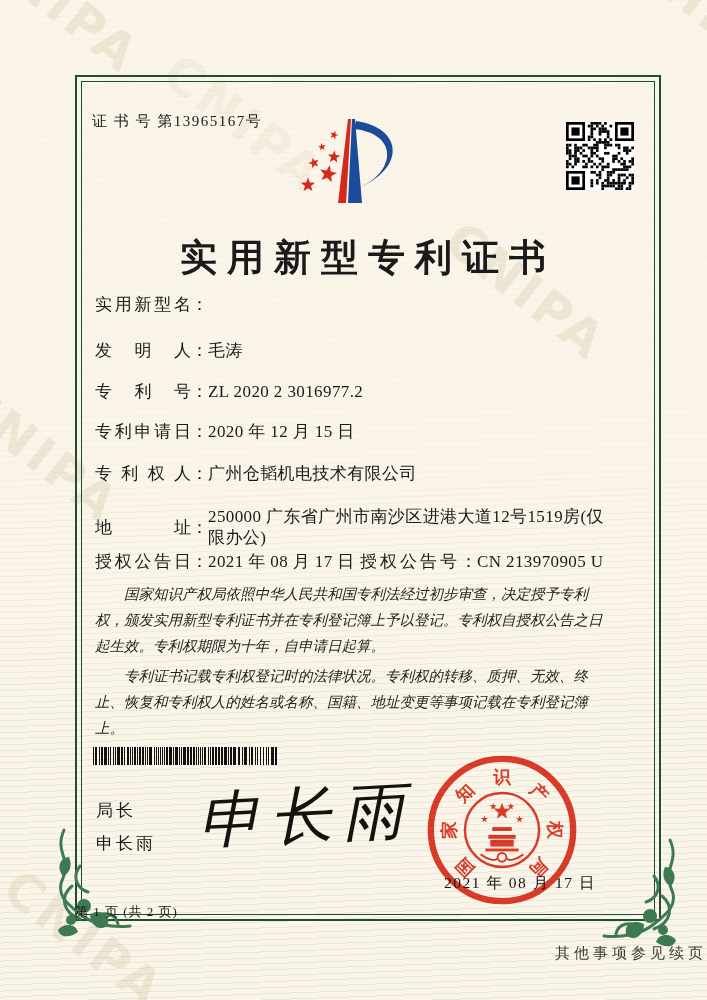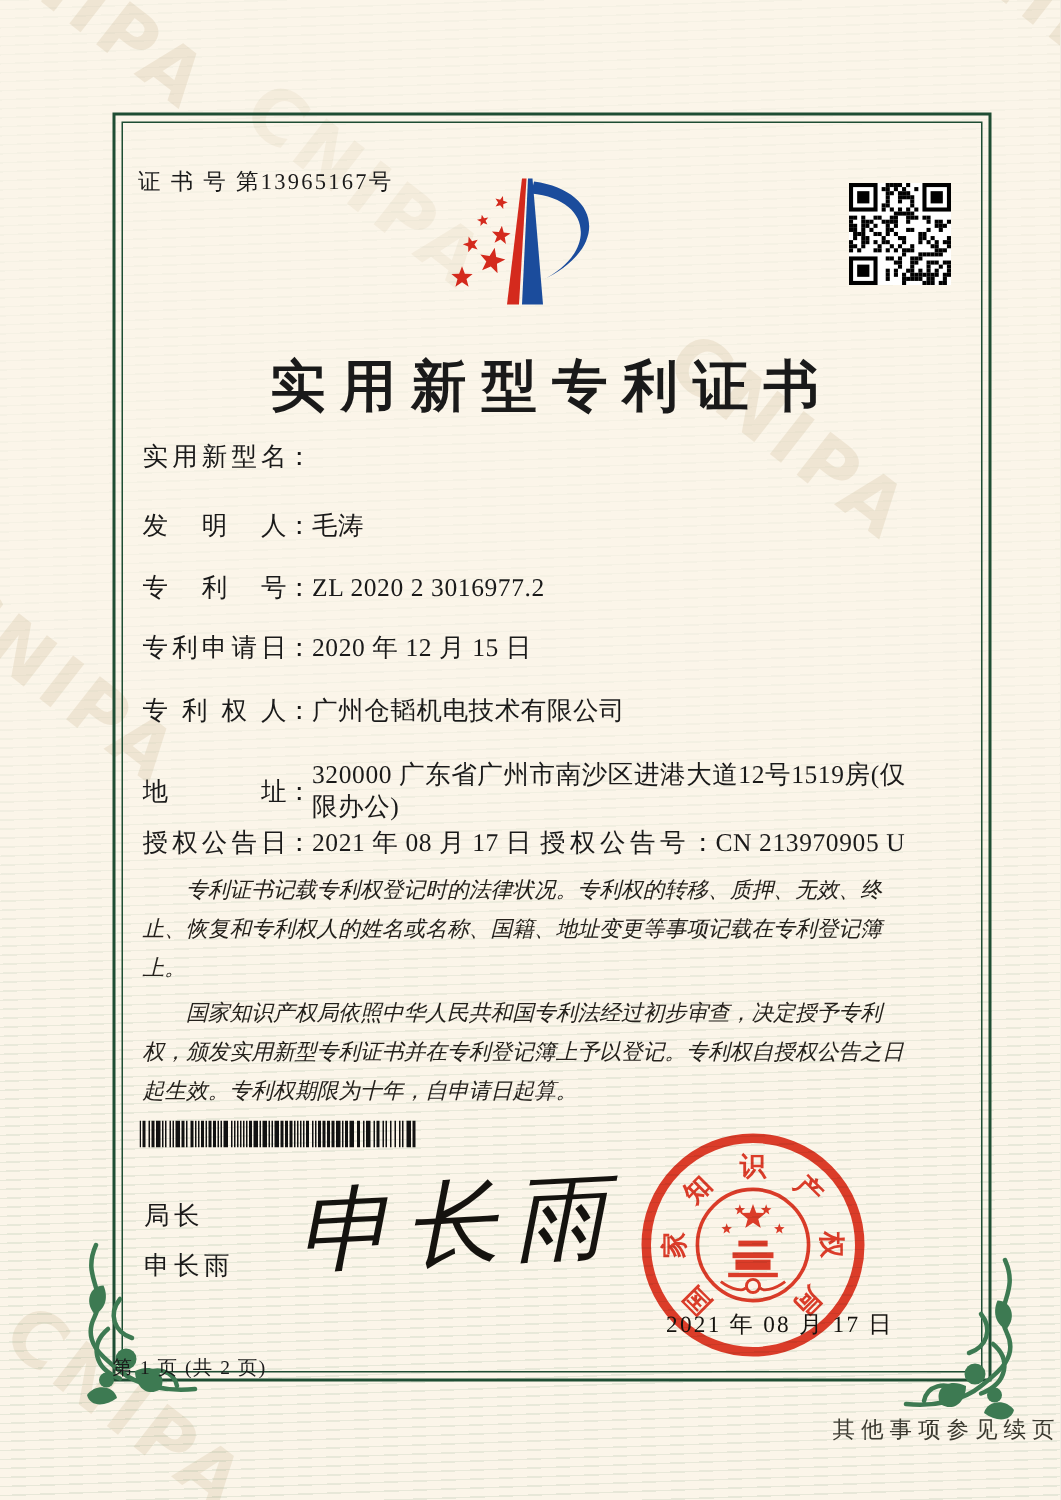--- a/index.html
+++ b/index.html
@@ -351,36 +351,36 @@
     <span class="f-value">2020 年 12 月 15 日</span>
   </div>
   <div class="field-row row-patentee">
     <span class="f-label">专利权人</span>
       <span class="f-colon">：</span>
     <span class="f-value">广州仓韬机电技术有限公司</span>
   </div>
   <div class="field-row row-address">
     <span class="f-label">地址</span>
       <span class="f-colon">：</span>
-    <span class="f-value">320000 广东省广州市南沙区进港大道12号1519房(仅限办公)</span>
+    <span class="f-value">250000 广东省广州市南沙区进港大道12号1519房(仅限办公)</span>
   </div>
   <div class="field-row row-grantdate">
     <span class="f-label">授权公告日</span>
       <span class="f-colon">：</span>
     <span class="f-value">2021 年 08 月 17 日</span>
   </div>
   <div class="field-row row-grantno">
     <span class="f-label">授权公告号</span>
       <span class="f-colon">：</span>
     <span class="f-value">CN 213970905 U</span>
   </div>
 
   <div class="paras">
+    <p>国家知识产权局依照中华人民共和国专利法经过初步审查，决定授予专利权，颁发实用新型专利证书并在专利登记簿上予以登记。专利权自授权公告之日起生效。专利权期限为十年，自申请日起算。</p>
     <p>专利证书记载专利权登记时的法律状况。专利权的转移、质押、无效、终止、恢复和专利权人的姓名或名称、国籍、地址变更等事项记载在专利登记簿上。</p>
-    <p>国家知识产权局依照中华人民共和国专利法经过初步审查，决定授予专利权，颁发实用新型专利证书并在专利登记簿上予以登记。专利权自授权公告之日起生效。专利权期限为十年，自申请日起算。</p>
   </div>
 
   <svg class="barcode" id="barcode" viewBox="0 0 185 18" preserveAspectRatio="none">
       <rect x="0" y="0" width="1" height="18" fill="#111"></rect>
       <rect x="2" y="0" width="2" height="18" fill="#111"></rect>
       <rect x="6" y="0" width="1" height="18" fill="#111"></rect>
       <rect x="8" y="0" width="2" height="18" fill="#111"></rect>
       <rect x="11" y="0" width="3" height="18" fill="#111"></rect>
       <rect x="15" y="0" width="1" height="18" fill="#111"></rect>
       <rect x="17" y="0" width="1" height="18" fill="#111"></rect>

